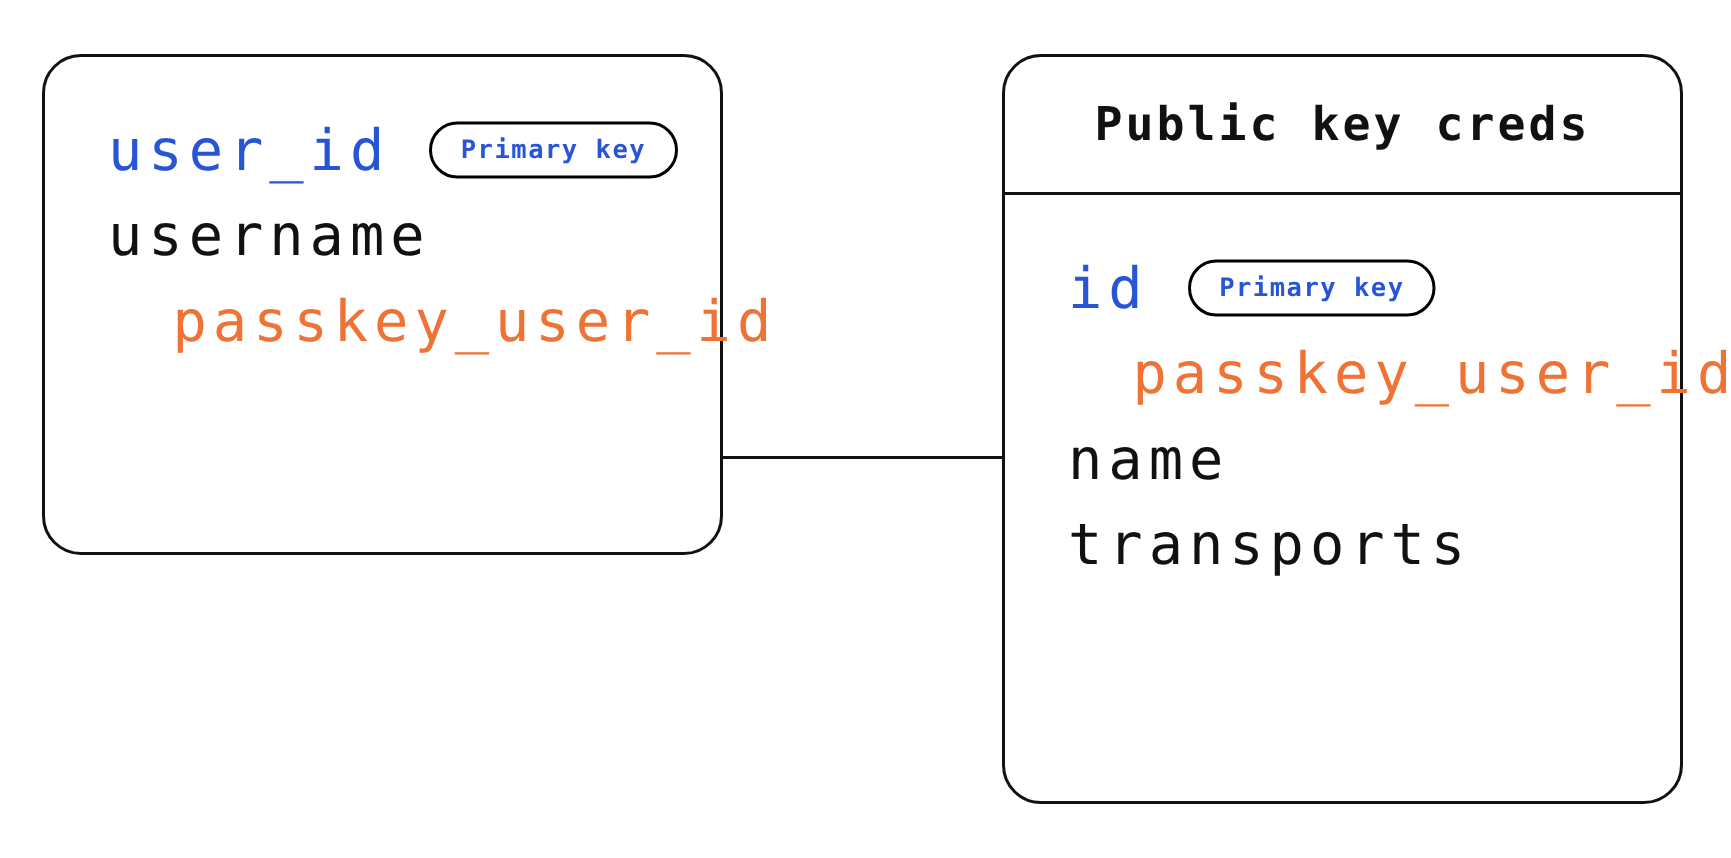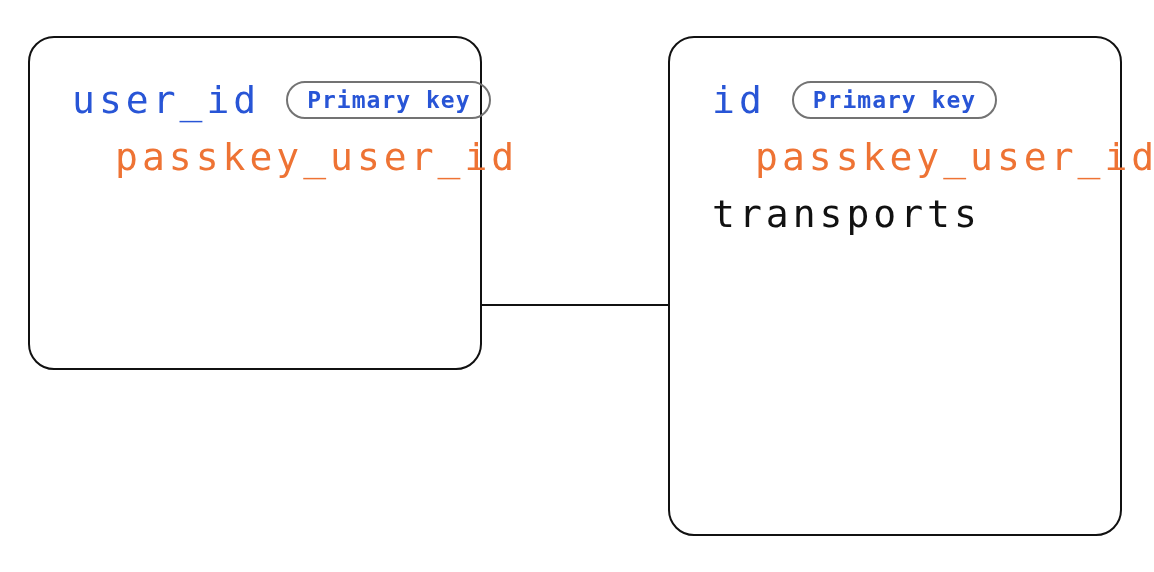--- a/index.html
+++ b/index.html
@@ -63,24 +63,24 @@
   .field-name.blue { color: #2855D6; }
   .field-name.orange { color: #EE7334; margin-left: 43px; }
   .pk-badge {
     display: inline-flex;
     align-items: center;
     justify-content: center;
     box-sizing: border-box;
     margin-left: 26px;
     height: 38px;
     padding: 0 19px;
-    border: 2px solid #737373;
+    border: 2px solid #000000;
     border-radius: 19px;
     color: #2855D6;
-    font-size: 23px;
+    font-size: 17px;
     font-weight: 700;
     letter-spacing: 1px;
   }
   .connector {
     position: absolute;
     left: 482px;
     top: 304px;
     width: 186px;
     height: 2px;
     background: #111111;
@@ -91,35 +91,42 @@
 
 <div class="canvas">
 
   <div class="er-table users">
     <div class="table-body">
       <div class="field-row">
         <span class="field-name blue">user_id</span>
         <span class="pk-badge">Primary key</span>
       </div>
       <div class="field-row">
+        <span class="field-name">username</span>
+      </div>
+      <div class="field-row">
         <span class="field-name orange">passkey_user_id</span>
       </div>
     </div>
   </div>
 
   <div class="connector"></div>
 
   <div class="er-table creds">
+    <div class="table-header">Public key creds</div>
     <div class="table-body">
       <div class="field-row">
         <span class="field-name blue">id</span>
         <span class="pk-badge">Primary key</span>
       </div>
       <div class="field-row">
         <span class="field-name orange">passkey_user_id</span>
+      </div>
+      <div class="field-row">
+        <span class="field-name">name</span>
       </div>
       <div class="field-row">
         <span class="field-name">transports</span>
       </div>
     </div>
   </div>
 
 </div>
 
 </body></html>

